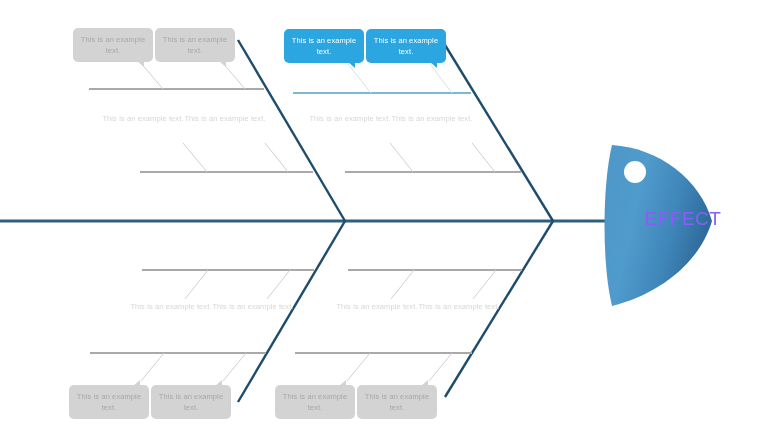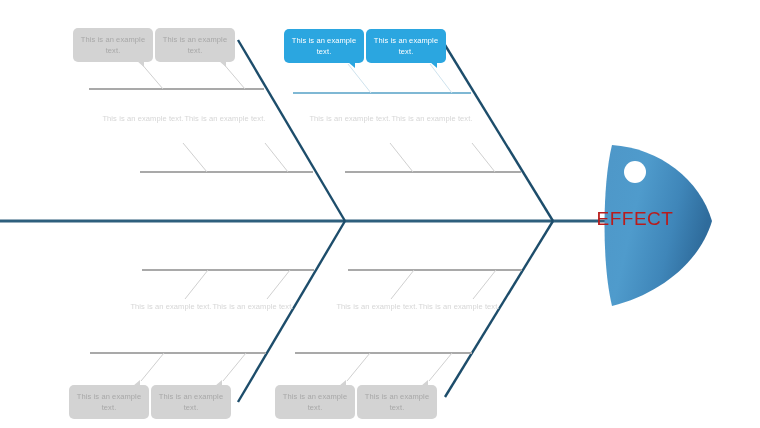--- a/index.html
+++ b/index.html
@@ -84,27 +84,27 @@
     text-align: center;
     font-size: 7.5px;
     line-height: 11px;
     letter-spacing: 0.1px;
     color: #d6d6d6;
   }
 
   
   #effect-text {
     position: absolute;
-    left: 580px;
+    left: 628px;
     top: 208px;
     width: 110px;
     text-align: center;
     font-size: 19px;
     letter-spacing: 0.5px;
-    color: #b91c1c;
+    color: #8b5cf6;
   }
 </style>
 </head>
 <body>
 
 <div id="canvas">
 
   <svg id="diagram-svg" viewBox="0 0 760 428" xmlns="http://www.w3.org/2000/svg">
     <defs>
       <linearGradient id="headGrad" x1="0" y1="0" x2="1" y2="0.35">

